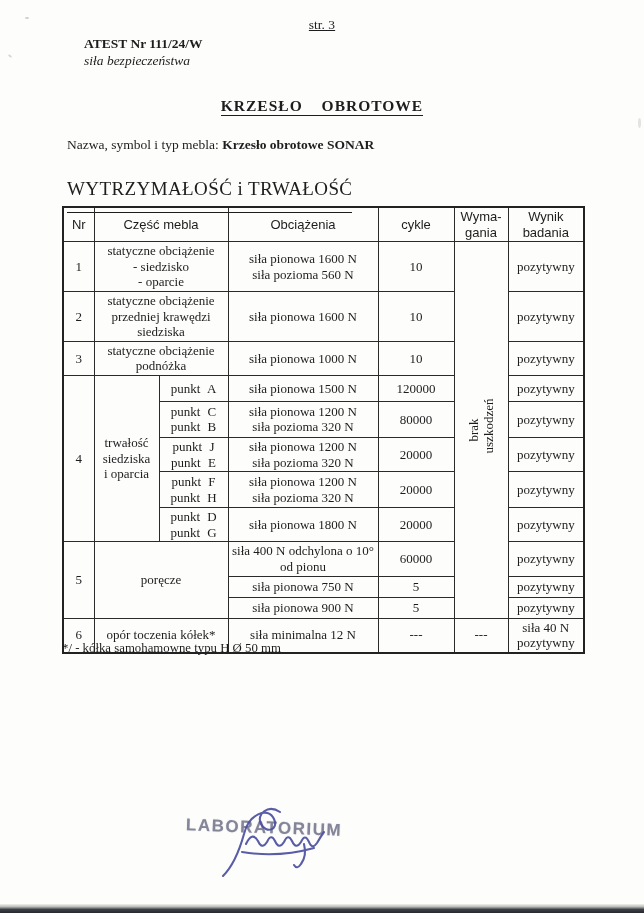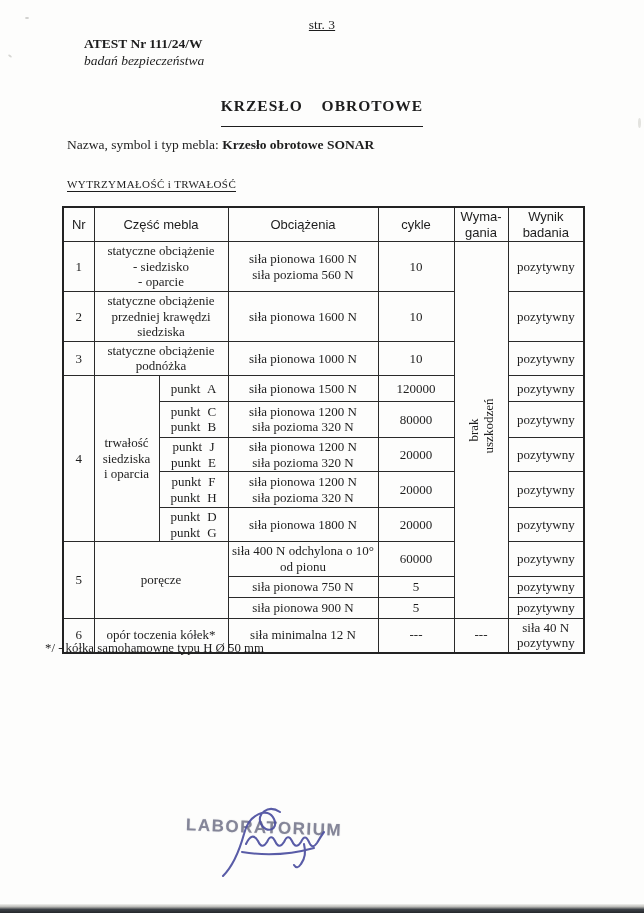--- a/index.html
+++ b/index.html
@@ -10,47 +10,47 @@
   }
   
   .page-num { position:absolute; top:17px; left:0; width:100%; text-align:center; font-size:13.5px;text-decoration:underline; }
   .cert-block { position:absolute; top:36px; left:67px; line-height:1.25;margin-left:17px; }
   .cert-no { font-weight:bold; font-size:13.5px; }
   .cert-sub { font-style:italic; font-size:13.5px; }
   .doc-title {
     position:absolute; top:97px; left:0; width:100%; text-align:center;
     font-size:15.5px; font-weight:bold; letter-spacing:1px; word-spacing:14px;
   }
-  .doc-title span { border-bottom:1.5px solid #1d1d1d; padding-bottom:12px; }
+  .doc-title span { border-bottom:1.5px solid #1d1d1d; padding-bottom:1px; }
   .name-line { position:absolute; top:137px; left:67px; font-size:13.5px; }
   .name-label { }
   .name-value { font-weight:bold; }
   .section-heading {
-    position:absolute; top:178px; left:67px; font-size:11px; letter-spacing:.4px;
-    border-bottom:1.3px solid #1d1d1d; padding-bottom:1px;
+    position:absolute; top:178px; left:67px; font-size:19px; letter-spacing:.4px;
+    border-bottom:1.3px solid #1d1d1d; padding-bottom:12px;
   }
   
   table.results {
     position:absolute; top:206px; left:62px;
     border-collapse:collapse; border:2px solid #222;
     table-layout:fixed; width:521px;
   }
   table.results td {
     border:1px solid #2a2a2a; padding:1px 3px;
     font-size:13px; line-height:1.2;
     text-align:center; vertical-align:middle; white-space:pre-line;
     overflow:hidden;
   }
   tr.thead td { font-family:"Liberation Sans", sans-serif; font-size:13px; }
   td.left { text-align:left; padding-left:6px; }
   td.pt { text-align:left; padding-left:8px; word-spacing:4px; }
   td.req-merged { border-top:1px solid #2a2a2a; }
   .rot { transform:rotate(-90deg); white-space:pre-line; text-align:center; line-height:1.15; font-size:13px; }
   
-  .footnote { position:absolute; top:641px; left:45px; font-size:12.8px; }
+  .footnote { position:absolute; top:641px; left:62px; font-size:12.8px; }
   
   .sign-line { position:absolute; top:844px; left:40px; font-size:13.5px; }
   .sign-label { font-style:italic; }
   .sign-dots { letter-spacing:1px; color:#2a2a2a; }
   .stamp {
     position:absolute; top:818px; left:186px;
     font-family:"Liberation Sans", sans-serif; font-size:17px; font-weight:bold;
     letter-spacing:1.5px; color:rgba(118,119,140,.8);
     transform:rotate(2deg); text-shadow:0 0 1px rgba(118,119,140,.5);
   }
@@ -71,21 +71,21 @@
 <div class="page">
 
   <div class="speck speck1"></div>
   <div class="speck speck2"></div>
   <div class="speck speck3"></div>
 
   <div class="page-num">str. 3</div>
 
   <div class="cert-block">
     <div class="cert-no">ATEST Nr 111/24/W</div>
-    <div class="cert-sub">badań bezpieczeństwa</div>
+    <div class="cert-sub">siła bezpieczeństwa</div>
   </div>
 
   <div class="doc-title">
     <span>KRZESŁO OBROTOWE</span>
   </div>
 
   <div class="name-line">
     <span class="name-label">Nazwa, symbol i typ mebla:</span>
     <span class="name-value">Krzesło obrotowe SONAR</span>
   </div>

